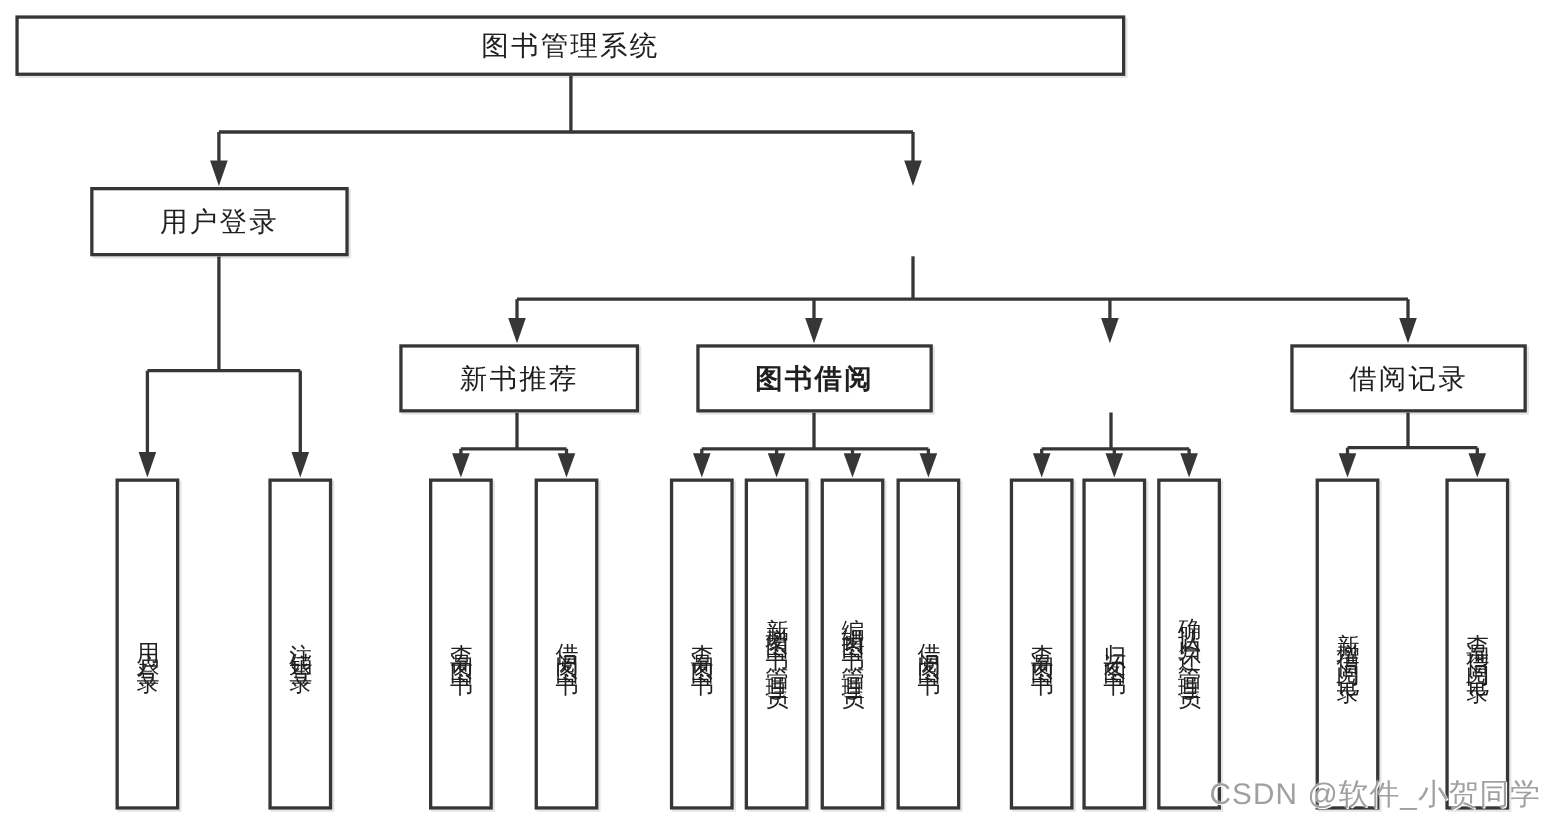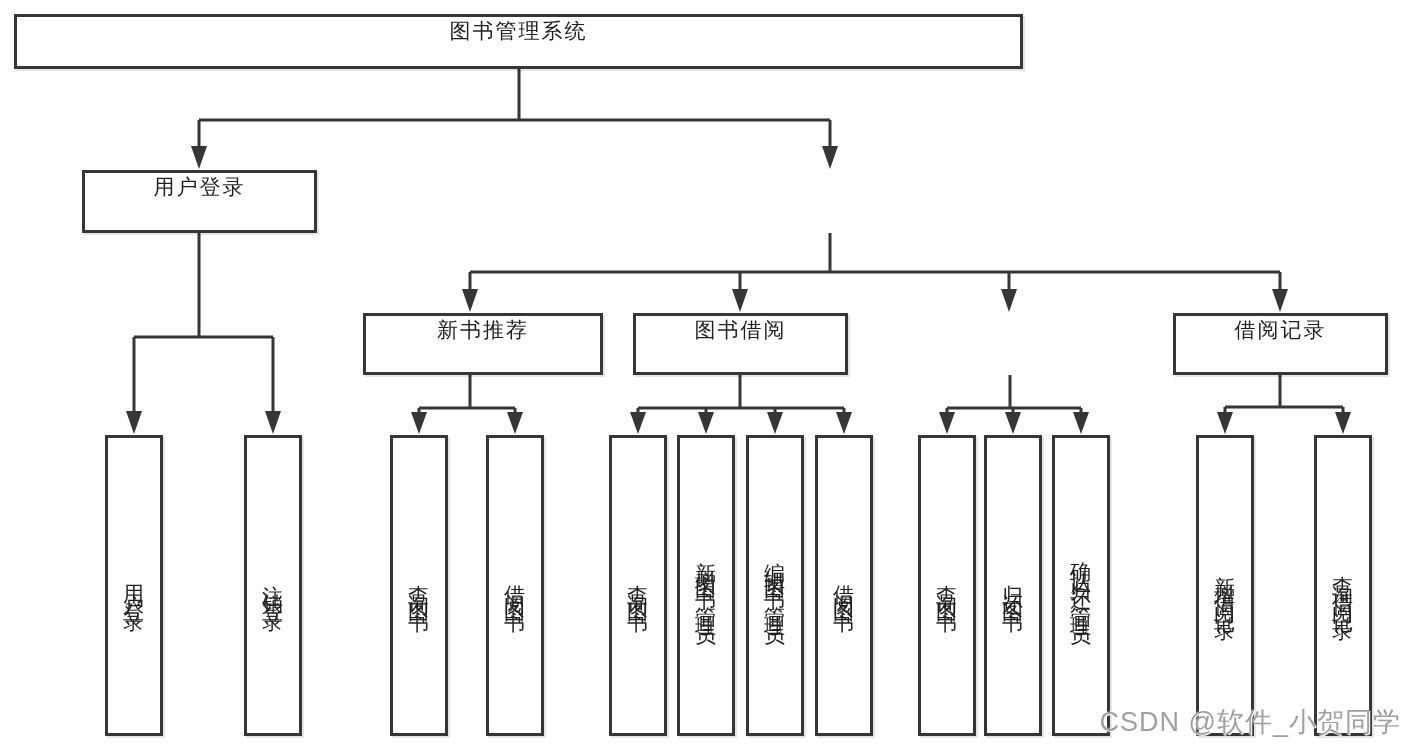--- a/index.html
+++ b/index.html
@@ -18,22 +18,22 @@
     font-family:"Liberation Sans","DejaVu Sans",sans-serif;
     color:var(--text);
   }
   svg.connectors{position:absolute;left:0;top:0;width:1405px;height:747px;}
   svg.connectors path.wire{stroke:var(--line);stroke-width:3;fill:none;}
   svg.connectors path.head{fill:var(--line);stroke:none;}
   .hbox{
     position:absolute;
     border:3px solid var(--line);
     background:var(--background);
-    display:flex;justify-content:center;
-    font-size:21px;
+    display:flex;align-items:center;justify-content:center;
+    font-size:25px;
     letter-spacing:2px;
     box-shadow:2px 2px 0 rgba(0,0,0,0.10);
   }
   .vbox{
     position:absolute;
     top:435px;height:301px;width:58px;
     border:3px solid var(--line);
     background:var(--background);
     display:flex;align-items:center;justify-content:center;
     writing-mode:vertical-lr;
@@ -135,24 +135,24 @@
   </svg>
 
   <div class="hbox" style="left:14px;top:14px;width:1009px;height:55px;">
     <span>图书管理系统</span>
   </div>
 
   <div class="hbox" style="left:82px;top:170px;width:235px;height:63px;">
     <span>用户登录</span>
   </div>
 
-  <div class="hbox" style="left:363px;top:313px;width:240px;height:62px;">
+  <div class="hbox" style="left:363px;top:313px;width:218px;height:62px;">
     <span>新书推荐</span>
   </div>
-  <div class="hbox" style="left:633px;top:313px;width:215px;height:62px;">
+  <div class="hbox" style="left:633px;top:313px;width:215px;height:62px;font-weight:bold;">
     <span>图书借阅</span>
   </div>
   <div class="hbox" style="left:1173px;top:313px;width:215px;height:62px;">
     <span>借阅记录</span>
   </div>
 
   <div class="vbox" style="left:105px;">
     <span>用户登录</span>
   </div>
   <div class="vbox" style="left:244px;">

